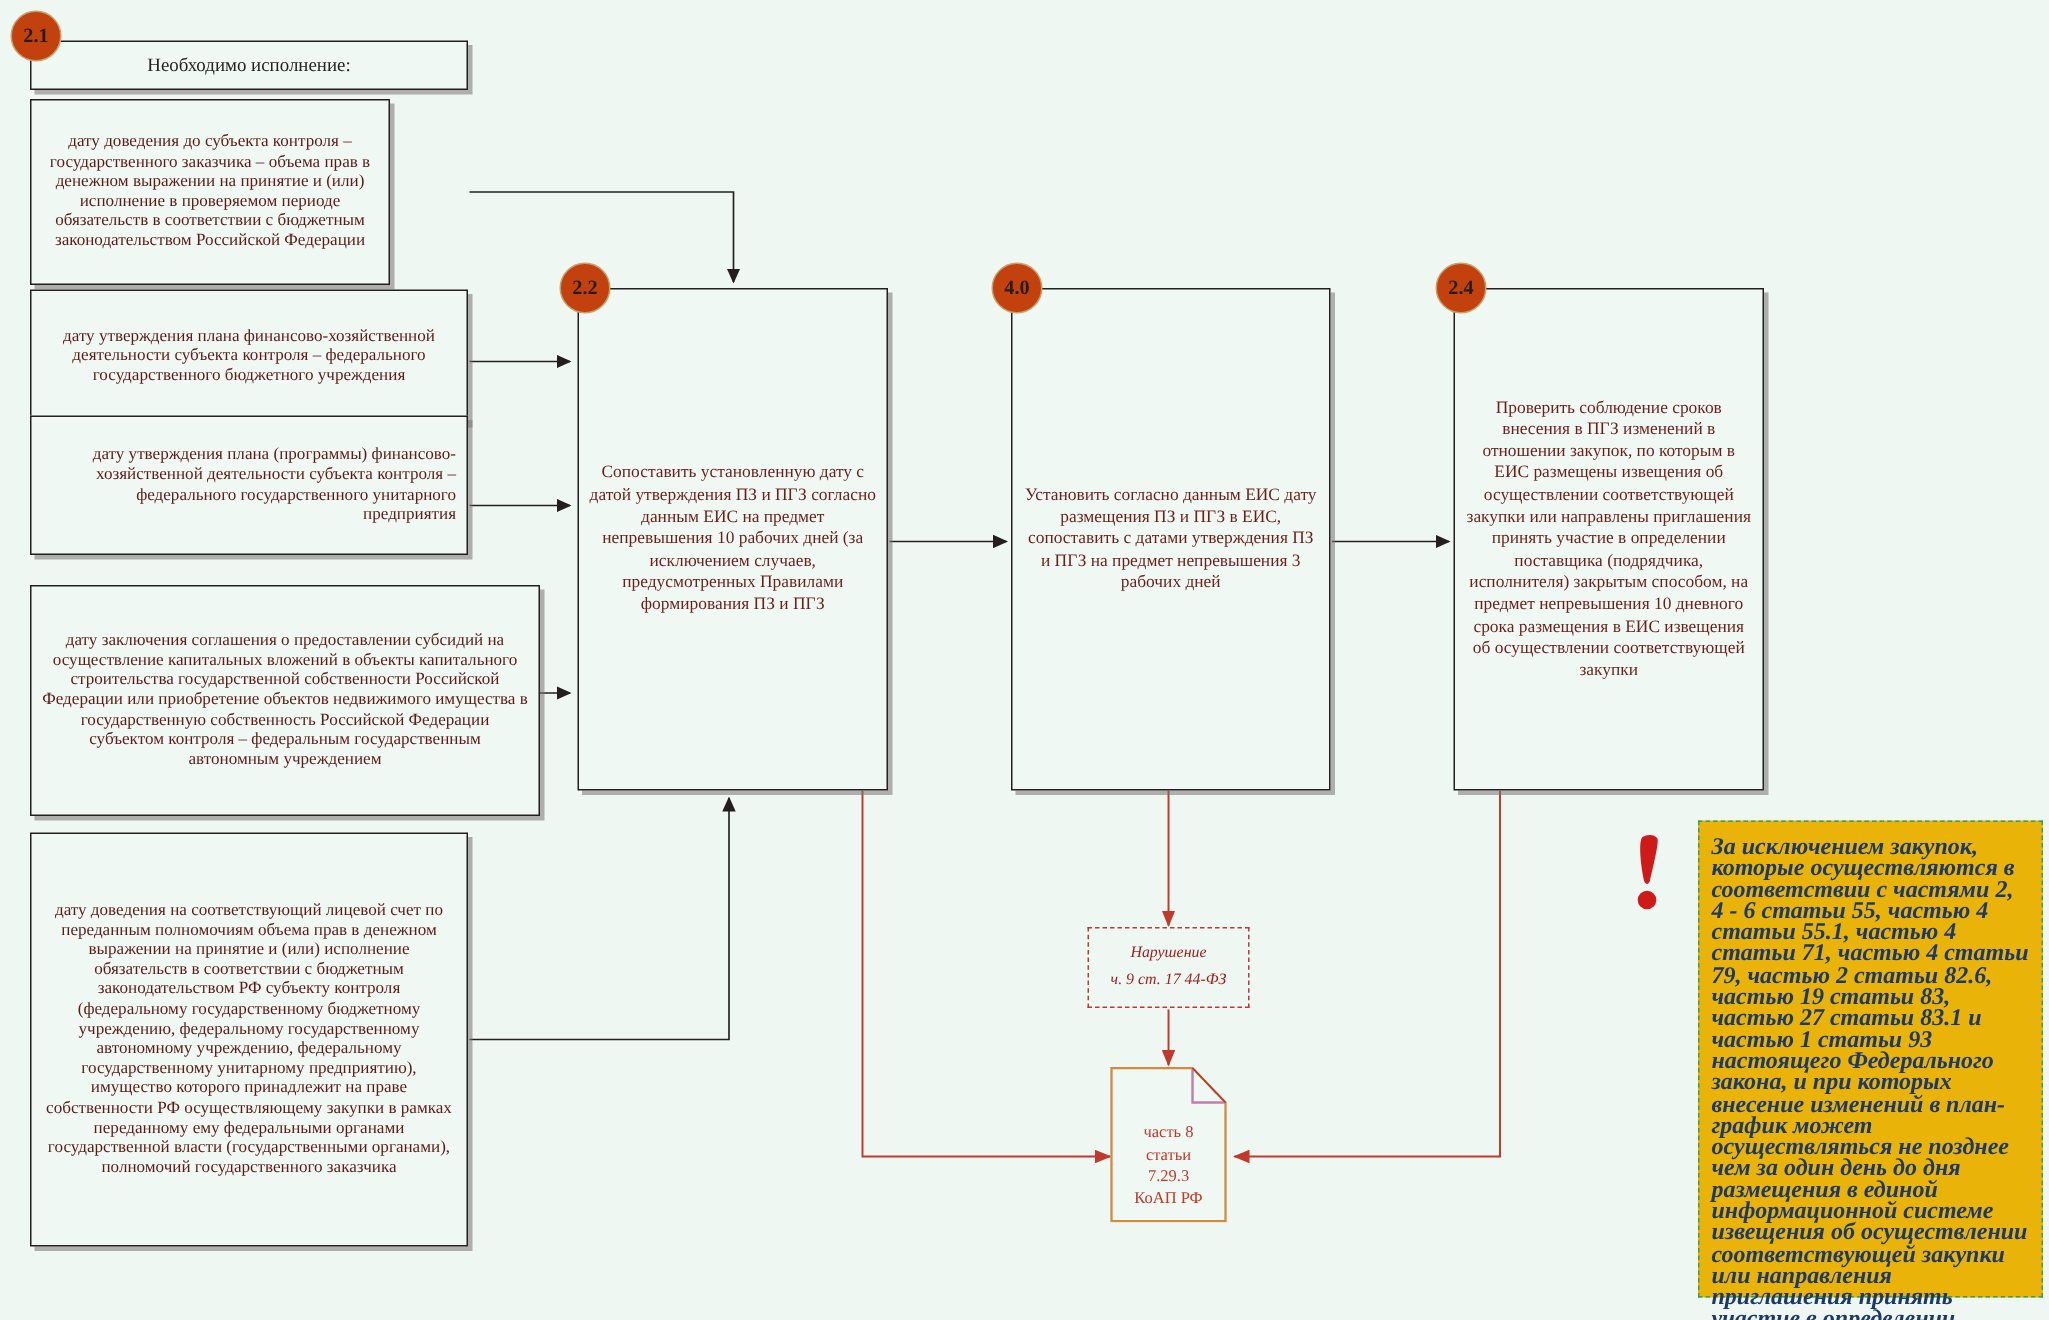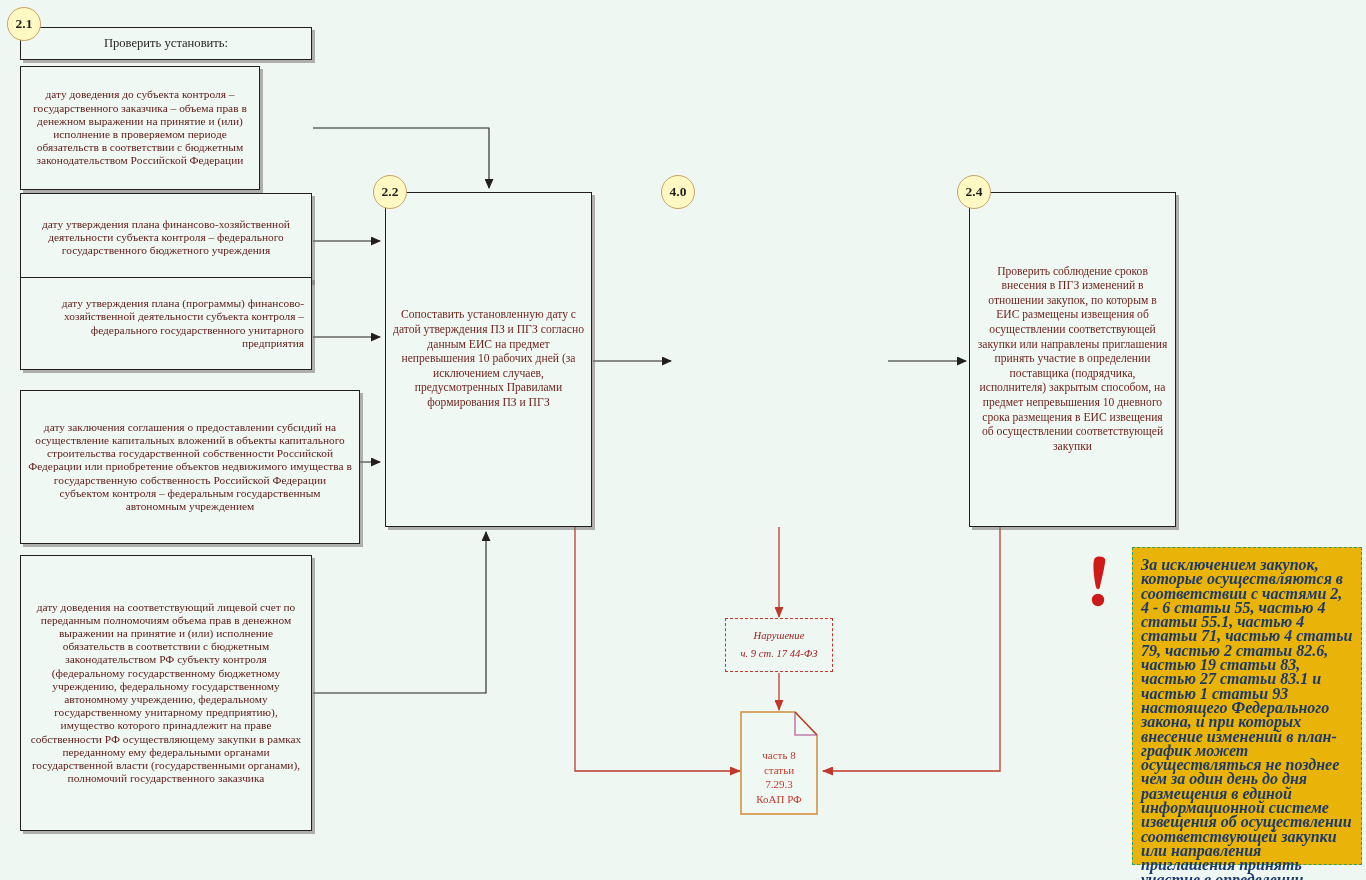--- a/index.html
+++ b/index.html
@@ -36,21 +36,21 @@
 
   
   .stage { color:#6b1f1a; font-size:11.6px; line-height:14.6px; }
 
   
   .bubble {
     position:absolute;
     width:34px; height:34px;
     border-radius:50%;
     border:1px solid #c8a06a;
-    background:#fef9c3;
+    background:#c2410c;
     color:#231f20;
     font-weight:bold;
     font-size:13.5px;
     display:flex; align-items:center; justify-content:center;
     z-index:6;
     font-family:"Liberation Serif", serif;
   }
 
   
   .violation {
@@ -153,21 +153,21 @@
       <span>2.2</span>
     </div>
   <div class="bubble" style="left:661px;top:175px;">
       <span>4.0</span>
     </div>
   <div class="bubble" style="left:957px;top:175px;">
       <span>2.4</span>
     </div>
 
   <div class="box dark-text" style="left:20px; top:27px; width:292px; height:33px;">
-    <span class="txt">Проверить установить:</span>
+    <span class="txt">Необходимо исполнение:</span>
   </div>
 
   <div class="box" style="left:20px; top:66px; width:240px; height:124px;">
     <span class="txt">дату доведения до субъекта контроля – государственного заказчика – объема прав в денежном выражении на принятие и (или) исполнение в проверяемом периоде обязательств в соответствии с бюджетным законодательством Российской Федерации</span>
   </div>
 
   <div class="box" style="left:20px; top:193px; width:292px; height:89px;">
     <span class="txt">дату утверждения плана финансово-хозяйственной деятельности субъекта контроля – федерального государственного бюджетного учреждения</span>
   </div>
 
@@ -180,20 +180,23 @@
   </div>
 
   <div class="box" style="left:20px; top:555px; width:292px; height:276px;">
     <span class="txt">дату доведения на соответствующий лицевой счет по переданным полномочиям объема прав в денежном выражении на принятие и (или) исполнение обязательств в соответствии с бюджетным законодательством РФ субъекту контроля (федеральному государственному бюджетному учреждению, федеральному государственному автономному учреждению, федеральному государственному унитарному предприятию), имущество которого принадлежит на праве собственности РФ осуществляющему закупки в рамках переданному ему федеральными органами государственной власти (государственными органами), полномочий государственного заказчика</span>
   </div>
 
   <div class="box stage" style="left:385px; top:192px; width:207px; height:335px;">
     <span class="txt">Сопоставить установленную дату с датой утверждения ПЗ и ПГЗ согласно данным ЕИС на предмет непревышения 10 рабочих дней (за исключением случаев, предусмотренных Правилами формирования ПЗ и ПГЗ</span>
   </div>
 
+  <div class="box stage" style="left:674px; top:192px; width:213px; height:335px;">
+    <span class="txt">Установить согласно данным ЕИС дату размещения ПЗ и ПГЗ в ЕИС, сопоставить с датами утверждения ПЗ и ПГЗ на предмет непревышения 3 рабочих дней</span>
+  </div>
 
   <div class="box stage" style="left:969px; top:192px; width:207px; height:335px;">
     <span class="txt">Проверить соблюдение сроков внесения в ПГЗ изменений в отношении закупок, по которым в ЕИС размещены извещения об осуществлении соответствующей закупки или направлены приглашения принять участие в определении поставщика (подрядчика, исполнителя) закрытым способом,  на предмет непревышения  10 дневного срока размещения в ЕИС извещения об осуществлении соответствующей закупки</span>
   </div>
 
   <div class="violation" style="left:725px; top:618px; width:108px; height:54px;">
     <span>Нарушение</span>
     <span>ч. 9 ст. 17 44-ФЗ</span>
   </div>
 

